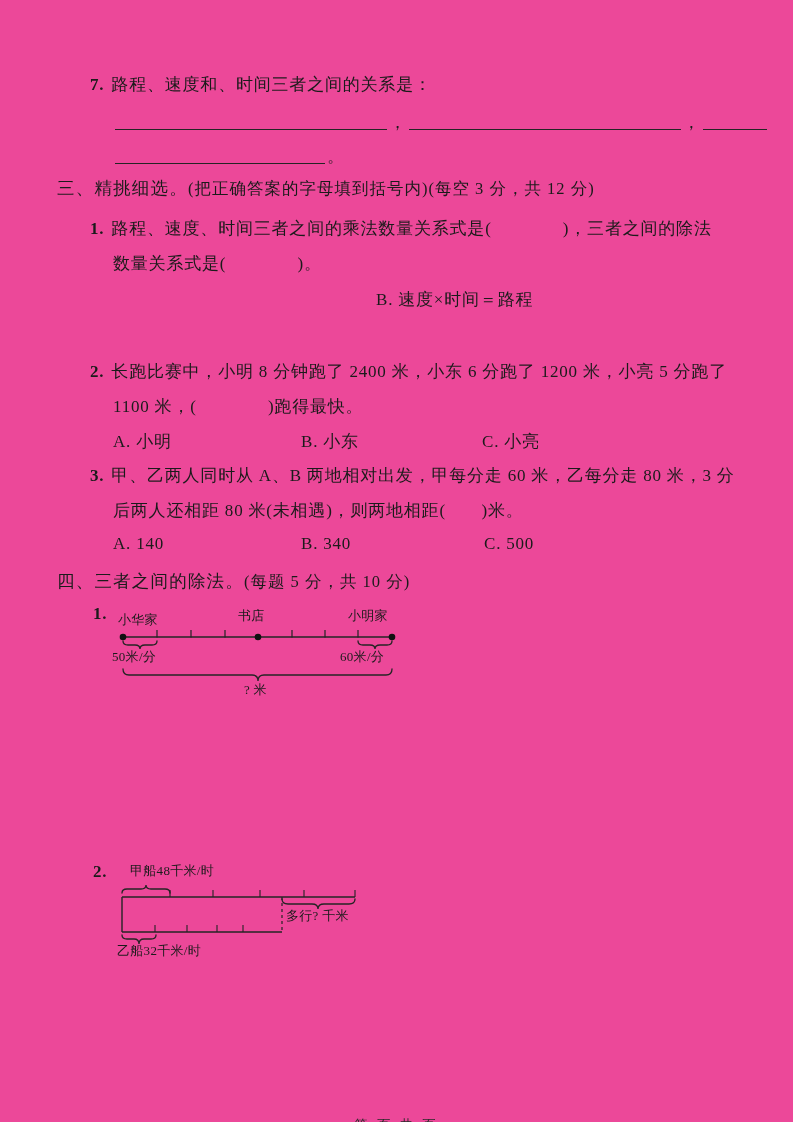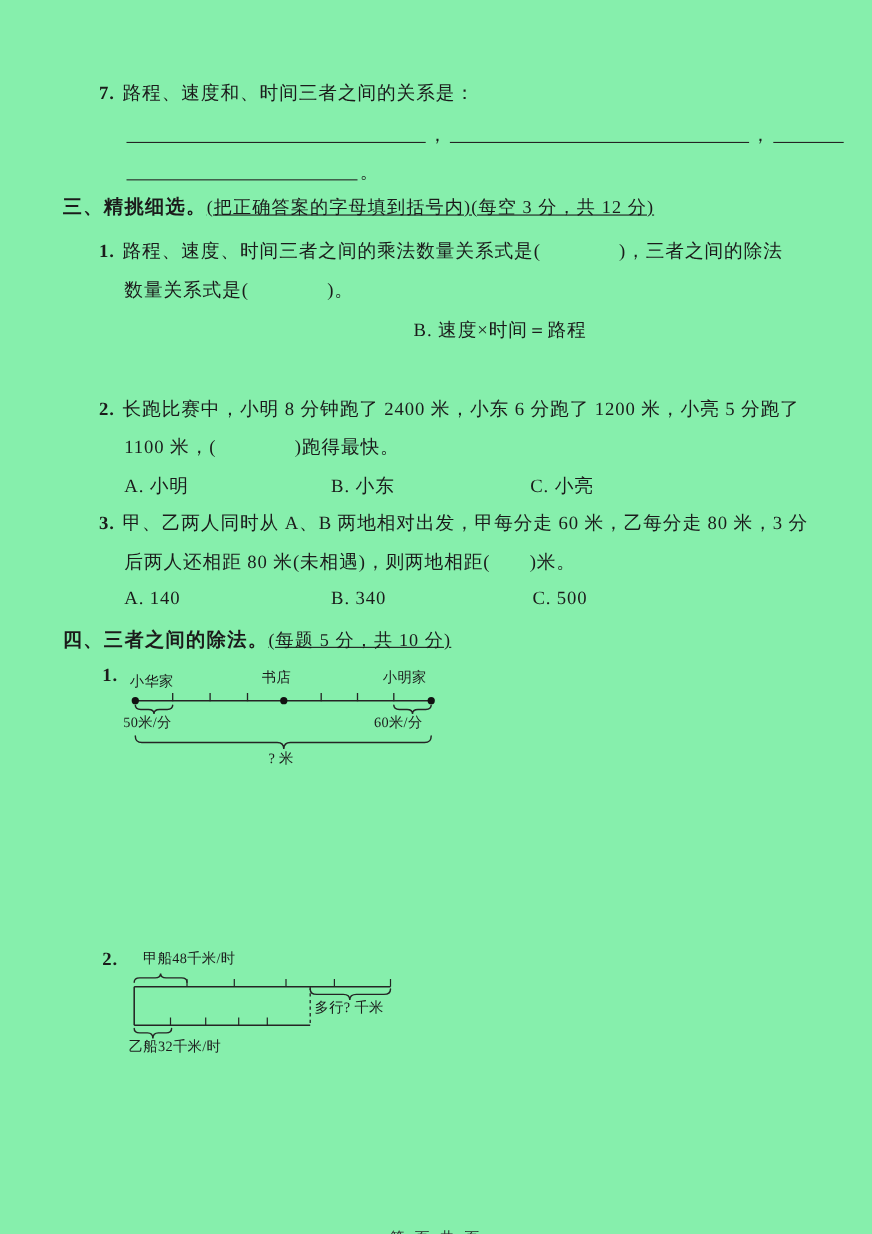--- a/index.html
+++ b/index.html
@@ -1,30 +1,30 @@
 <!DOCTYPE html>
 <html><head>
 <meta charset="utf-8">
 <style>
   html,body{margin:0;padding:0;background:#e8e8e8;}
   .page{
     position:relative;
     width:793px;height:1122px;
     margin:0 auto;
-    background:#86efac;
+    background:#ec4899;
     color:#1b1b1b;
     font-family:"Liberation Serif","DejaVu Serif",serif;
     font-size:17px;
     letter-spacing:0.8px;
     overflow:hidden;
   }
   .abs{position:absolute;white-space:nowrap;}
   .qn{font-weight:bold;margin-right:7px;}
-  .hd{font-weight:bold;font-size:17.5px;letter-spacing:1.2px;}
-  .hd-note{font-size:16.5px;letter-spacing:1px;text-decoration:underline;}
+  .hd{font-weight:normal;font-size:17.5px;letter-spacing:1.2px;}
+  .hd-note{font-size:16.5px;letter-spacing:1px;}
   .blankrow{display:flex;align-items:flex-end;}
   .blank{display:inline-block;border-bottom:1.5px solid #242424;height:16px;}
   .sep{display:inline-block;line-height:14px;margin:0 2px;}
   .dlabel{font-size:13px;letter-spacing:0.3px;}
   .dnum{font-weight:bold;font-size:17px;}
   svg{overflow:visible;}
   svg line,svg path{stroke:#242424;fill:none;}
   .footer{
     left:0;right:0;top:1088px;text-align:center;
     font-size:13px;letter-spacing:3px;color:#2a2a2a;

